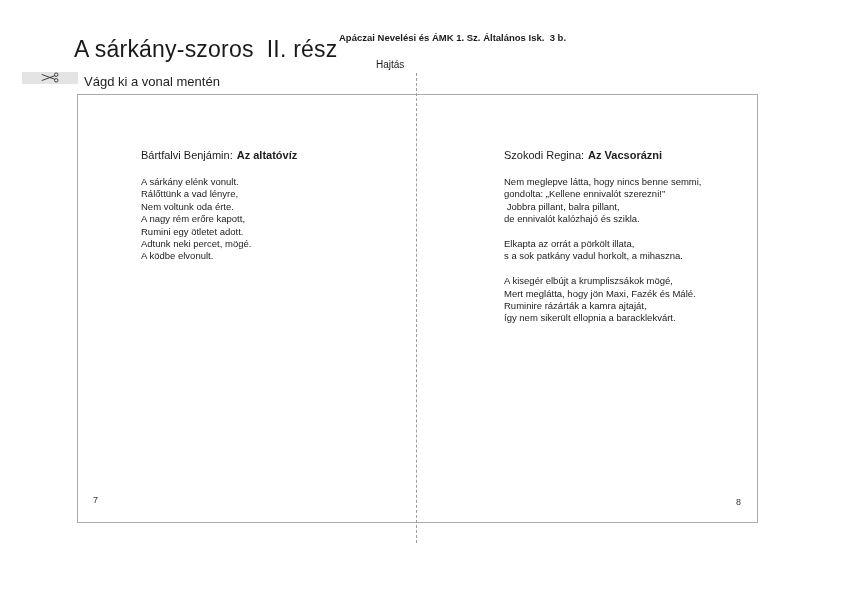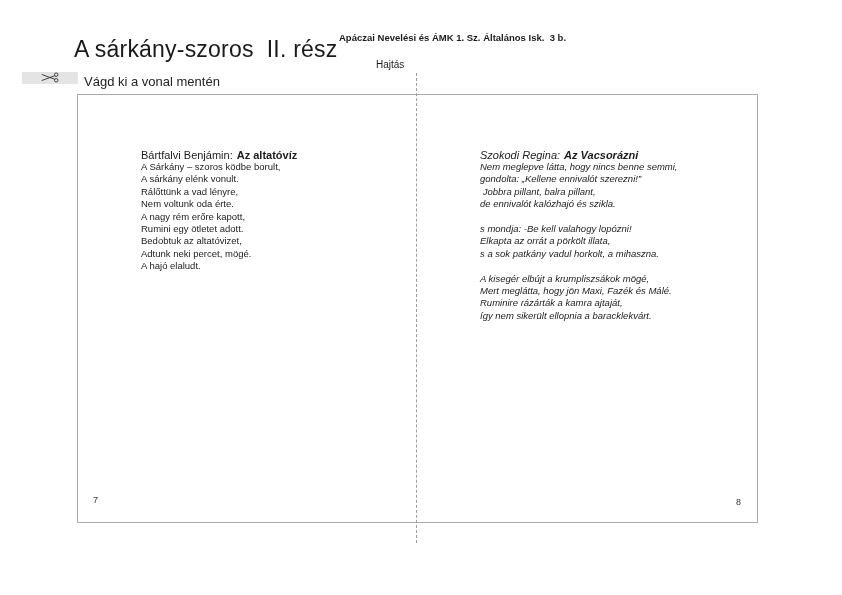--- a/index.html
+++ b/index.html
@@ -16,23 +16,23 @@
                   display:flex; align-items:center; justify-content:center; }
   .cut-label { left:84px; top:74px; font-size:13px; color:#222; }
 
   .cut-box { left:77px; top:94px; width:681px; height:429px;
              border:1px solid #ababab; background:#fff; }
   .fold-line { left:416px; top:73px; height:470px; width:0;
                border-left:1px dashed #9e9e9e; }
 
   .col { position:absolute; }
   .col-left  { left:141px; top:149px; width:280px; }
-  .col-right { left:480px; top:149px; width:300px;font-style:italic; }
+  .col-right { left:504px; top:149px; width:300px; }
   .col-heading { font-size:11px; display:flex; gap:4px; align-items:flex-start;
-                 }
+                 margin-bottom:15px; }
   .poem-title { font-weight:700; }
   .poem { font-size:9.5px; line-height:12.4px; }
   .poem-line { white-space:pre; }
   .stanza { margin-bottom:12.4px; }
   .stanza:last-child { margin-bottom:0; }
 
   .page-num { font-size:9px; color:#333; }
   .page-num-left  { left:93px;  top:495px; }
   .page-num-right { left:736px; top:497px; }
 </style>
@@ -60,46 +60,43 @@
 
 <div class="abs cut-box"></div>
 <div class="abs fold-line"></div>
 
 <div class="col col-left">
   <div class="col-heading">
     <span>Bártfalvi Benjámin:</span>
     <span class="poem-title">Az altatóvíz</span>
   </div>
   <div class="poem">
-      <div class="poem-line">A Sárkány – szoros ködbe borult,</div>
       <div class="poem-line">A sárkány elénk vonult.</div>
       <div class="poem-line">Rálőttünk a vad lényre,</div>
       <div class="poem-line">Nem voltunk oda érte.</div>
       <div class="poem-line">A nagy rém erőre kapott,</div>
       <div class="poem-line">Rumini egy ötletet adott.</div>
-      <div class="poem-line">Bedobtuk az altatóvizet,</div>
       <div class="poem-line">Adtunk neki percet, mögé.</div>
-      <div class="poem-line">A hajó elaludt.</div>
+      <div class="poem-line">A ködbe elvonult.</div>
     </div>
 </div>
 
 <div class="col col-right">
   <div class="col-heading">
     <span>Szokodi Regina:</span>
     <span class="poem-title">Az Vacsorázni</span>
   </div>
   <div class="poem">
       <div class="stanza">
         <div class="poem-line">Nem meglepve látta, hogy nincs benne semmi,</div>
         <div class="poem-line">gondolta: „Kellene ennivalót szerezni!”</div>
         <div class="poem-line"> Jobbra pillant, balra pillant,</div>
         <div class="poem-line">de ennivalót kalózhajó és szikla.</div>
       </div>
       <div class="stanza">
-        <div class="poem-line">s mondja: -Be kell valahogy lopózni!</div>
         <div class="poem-line">Elkapta az orrát a pörkölt illata,</div>
         <div class="poem-line">s a sok patkány vadul horkolt, a mihaszna.</div>
       </div>
       <div class="stanza">
         <div class="poem-line">A kisegér elbújt a krumpliszsákok mögé,</div>
         <div class="poem-line">Mert meglátta, hogy jön Maxi, Fazék és Málé.</div>
         <div class="poem-line">Ruminire rázárták a kamra ajtaját,</div>
         <div class="poem-line">így nem sikerült ellopnia a baracklekvárt.</div>
       </div>
     </div>

